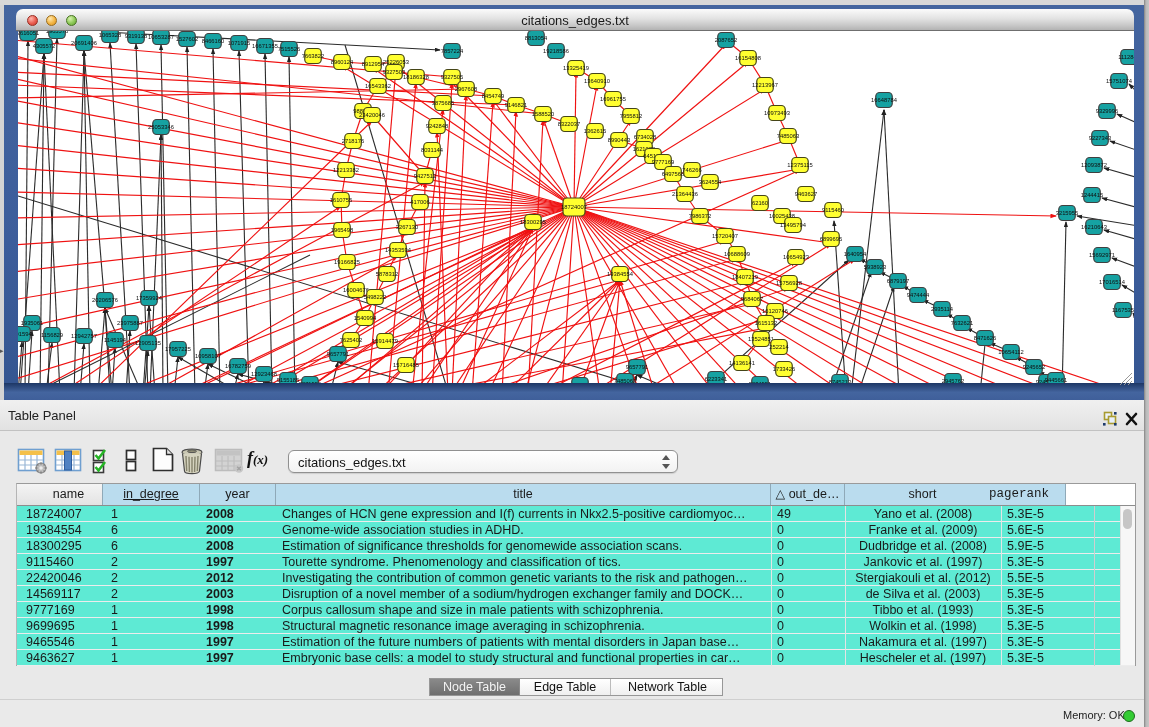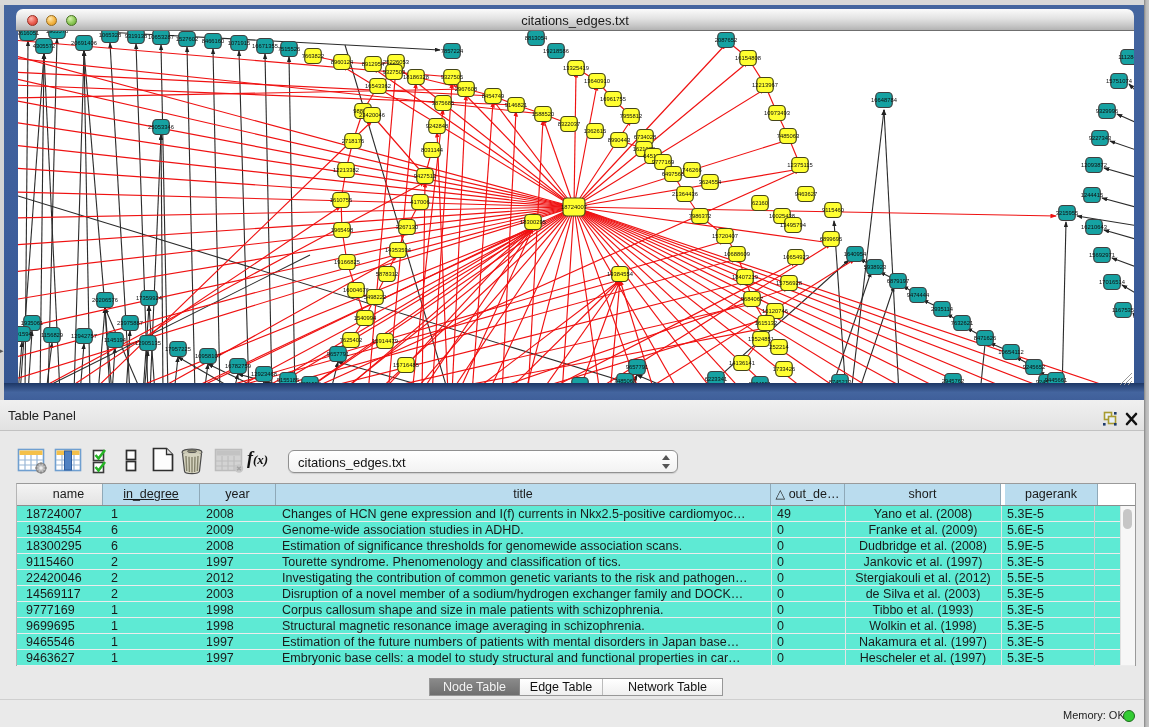--- a/index.html
+++ b/index.html
@@ -634,21 +634,21 @@
 
 <div class="abs" style="left:16px;top:483px;width:1120px;height:183px;background:#5eead4;border:1px solid #9a9a9a;border-left:1px solid #b5b5b5;">
 
   <div class="abs" style="left:0;top:0;width:1118px;height:22px;background:#fff;border-bottom:1px solid #8d8d8d;font-size:12.5px;color:#1a1a1a">
     <span class="hc" style="left:0;width:86px;background:linear-gradient(#f4f4f4,#e3e3e3);text-indent:18px;">name</span>
     <span class="hc" style="left:86px;width:97px;text-decoration:underline;">in_degree</span>
     <span class="hc" style="left:183px;width:76px;">year</span>
     <span class="hc" style="left:259px;width:495px;">title</span>
     <span class="hc" style="left:754px;width:74px;">△ out_de…</span>
     <span class="hc" style="left:828px;width:156px;">short</span>
-    <span class="hc" style="left:988px;width:93px;">pagerank</span>
+    <span class="hc" style="left:956px;width:93px;font-family:Liberation Mono, monospace;">pagerank</span>
   </div>
 
   <div class="abs" style="left:0;top:22px;width:1118px;height:160px;overflow:hidden;font-size:12.5px;color:#1a1a1a">
     <div class="trow" style="top:0px">
         <span class="c c0">18724007</span>
         <span class="c c1">1</span>
         <span class="c c2">2008</span>
         <span class="c c3">Changes of HCN gene expression and I(f) currents in Nkx2.5-positive cardiomyoc…</span>
         <span class="c c4">49</span>
         <span class="c c5">Yano et al. (2008)</span>
@@ -740,33 +740,33 @@
     <div class="abs" style="left:984px;top:0;width:1px;height:160px;background:#e4e4e4"></div>
     <div class="abs" style="left:1077px;top:0;width:1px;height:160px;background:#cfcfcf"></div>
   </div>
 
   <div class="abs" style="left:1103px;top:22px;width:15px;height:159px;background:#f7f7f7;border-left:1px solid #e0e0e0"></div>
   <div class="abs" style="left:1106px;top:25px;width:9px;height:20px;background:#c6c6c6;border-radius:5px"></div>
 </div>
 
 <div class="abs" style="left:429px;top:678px;width:294px;height:18px;border:1px solid #979797;border-radius:0;background:linear-gradient(#ffffff,#efefef);overflow:hidden;font-size:12.5px;">
   <div class="abs" style="left:0;top:0;width:90px;height:18px;background:linear-gradient(#8a8a8a,#6b6b6b);color:#f3f3f3;text-align:center;line-height:17px;border-right:1px solid #8a8a8a">Node Table</div>
-  <div class="abs" style="left:90px;top:0;width:83px;height:18px;color:#111;text-align:center;line-height:17px;border-right:1px solid #bbb">Edge Table</div>
+  <div class="abs" style="left:90px;top:0;width:91px;height:18px;color:#111;text-align:center;line-height:17px;border-right:1px solid #bbb">Edge Table</div>
   <div class="abs" style="left:181px;top:0;width:113px;height:18px;color:#111;text-align:center;line-height:17px;">Network Table</div>
 </div>
 
 <div class="abs" style="left:0;top:699px;width:1144px;height:28px;background:#eaeaea;border-top:1px solid #cfcfcf"></div>
 <span class="abs" style="left:1063px;top:709px;font-size:11px;color:#222">Memory: OK</span>
 <div class="abs" style="left:1123px;top:710px;width:12px;height:12px;border-radius:50%;background:#33cc33;border:1px solid #1e6b1e"></div>
 
 <style>
  .hc { position:absolute; top:0; height:21px; line-height:21px; text-align:center;
        background:#badcee; border-right:1px solid #8fa9b8; }
  .trow { position:absolute; left:0; width:1118px; height:16px; line-height:16px; border-bottom:1px solid #ececec; }
  .c { position:absolute; top:0; white-space:nowrap; overflow:hidden; }
  .c0 { left:9px;  width:76px; }
  .c1 { left:94px; width:85px; }
- .c2 { left:189px;width:66px; }
+ .c2 { left:189px;width:66px;font-weight:bold; }
  .c3 { left:265px;width:486px; }
  .c4 { left:760px;width:66px; }
  .c5 { left:828px;width:156px; text-align:center; }
  .c6 { left:990px;width:85px; }
 </style>
 
 </body></html>

